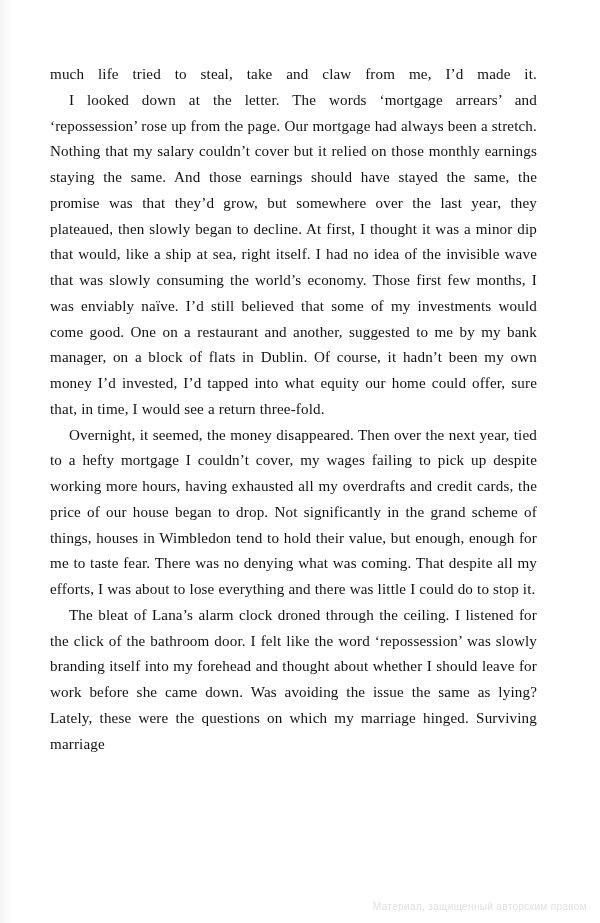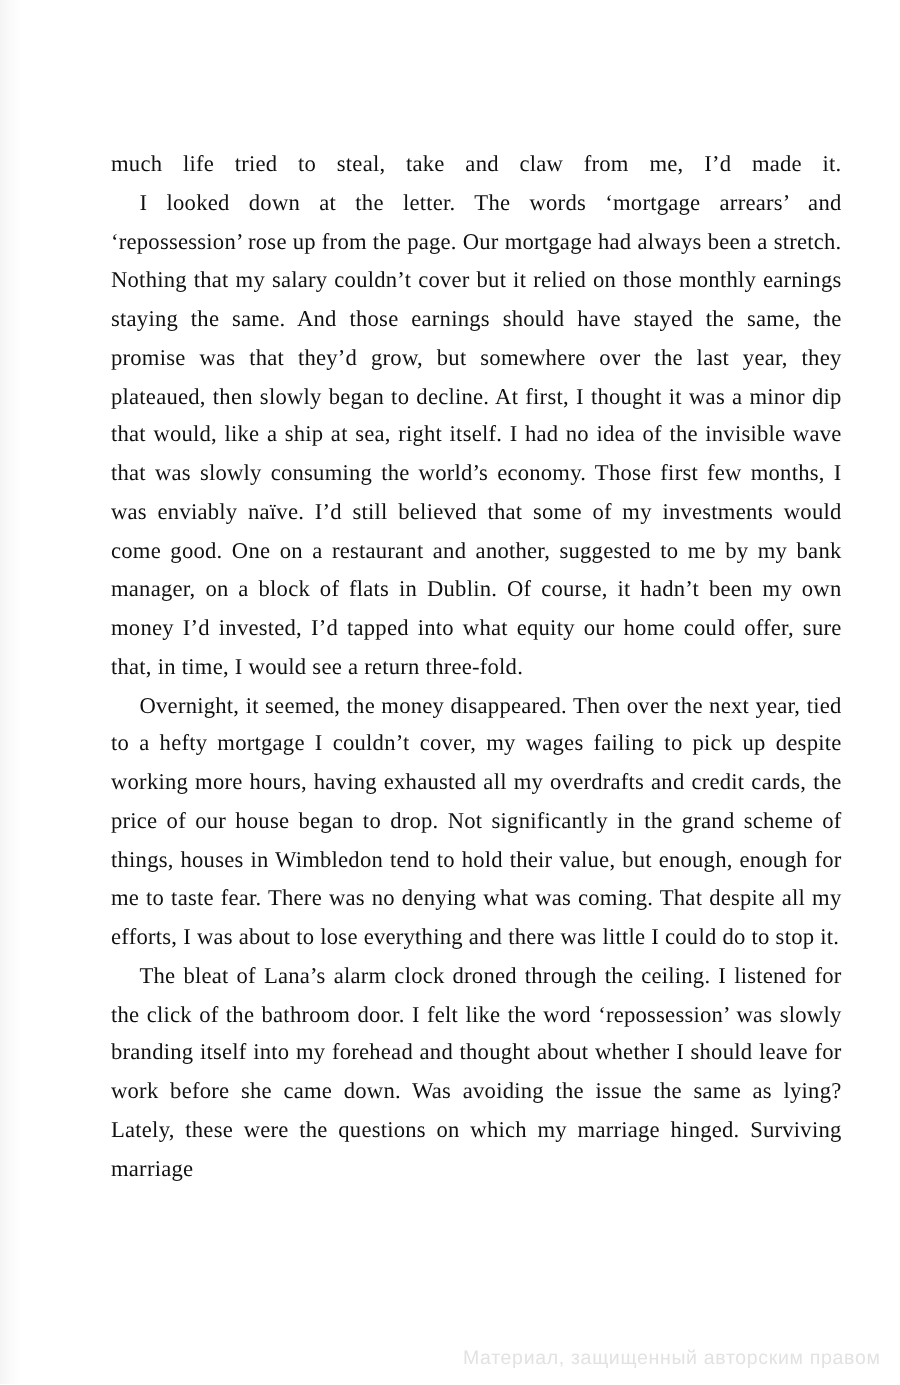--- a/index.html
+++ b/index.html
@@ -28,24 +28,23 @@
     height: 100%;
     background: linear-gradient(to right,
                 rgba(0,0,0,0.045) 0%,
                 rgba(0,0,0,0.018) 45%,
                 rgba(0,0,0,0.000) 100%);
     pointer-events: none;
   }
 
   .text-block {
     position: absolute;
-    left: 74px;
+    left: 50px;
     top: 62px;
     width: 487px;
-    margin-top: 36px;
   }
 
   p.body-par {
     margin: 0;
     padding: 0;
     text-align: justify;
     text-justify: inter-word;
     font-size: 15.1px;
     line-height: 25.75px;
     color: #111111;
@@ -66,21 +65,21 @@
   
   p.body-par.full-justify {
     text-align-last: justify;
   }
 
   .watermark {
     position: absolute;
     right: 13px;
     bottom: 11px;
     font-family: "Liberation Sans", "DejaVu Sans", sans-serif;
-    font-size: 13px;
+    font-size: 10px;
     letter-spacing: 0.035em;
     color: #e2e2e2;
     white-space: nowrap;
     user-select: none;
   }
 </style>
 </head>
 <body>
 
 <div class="page">

